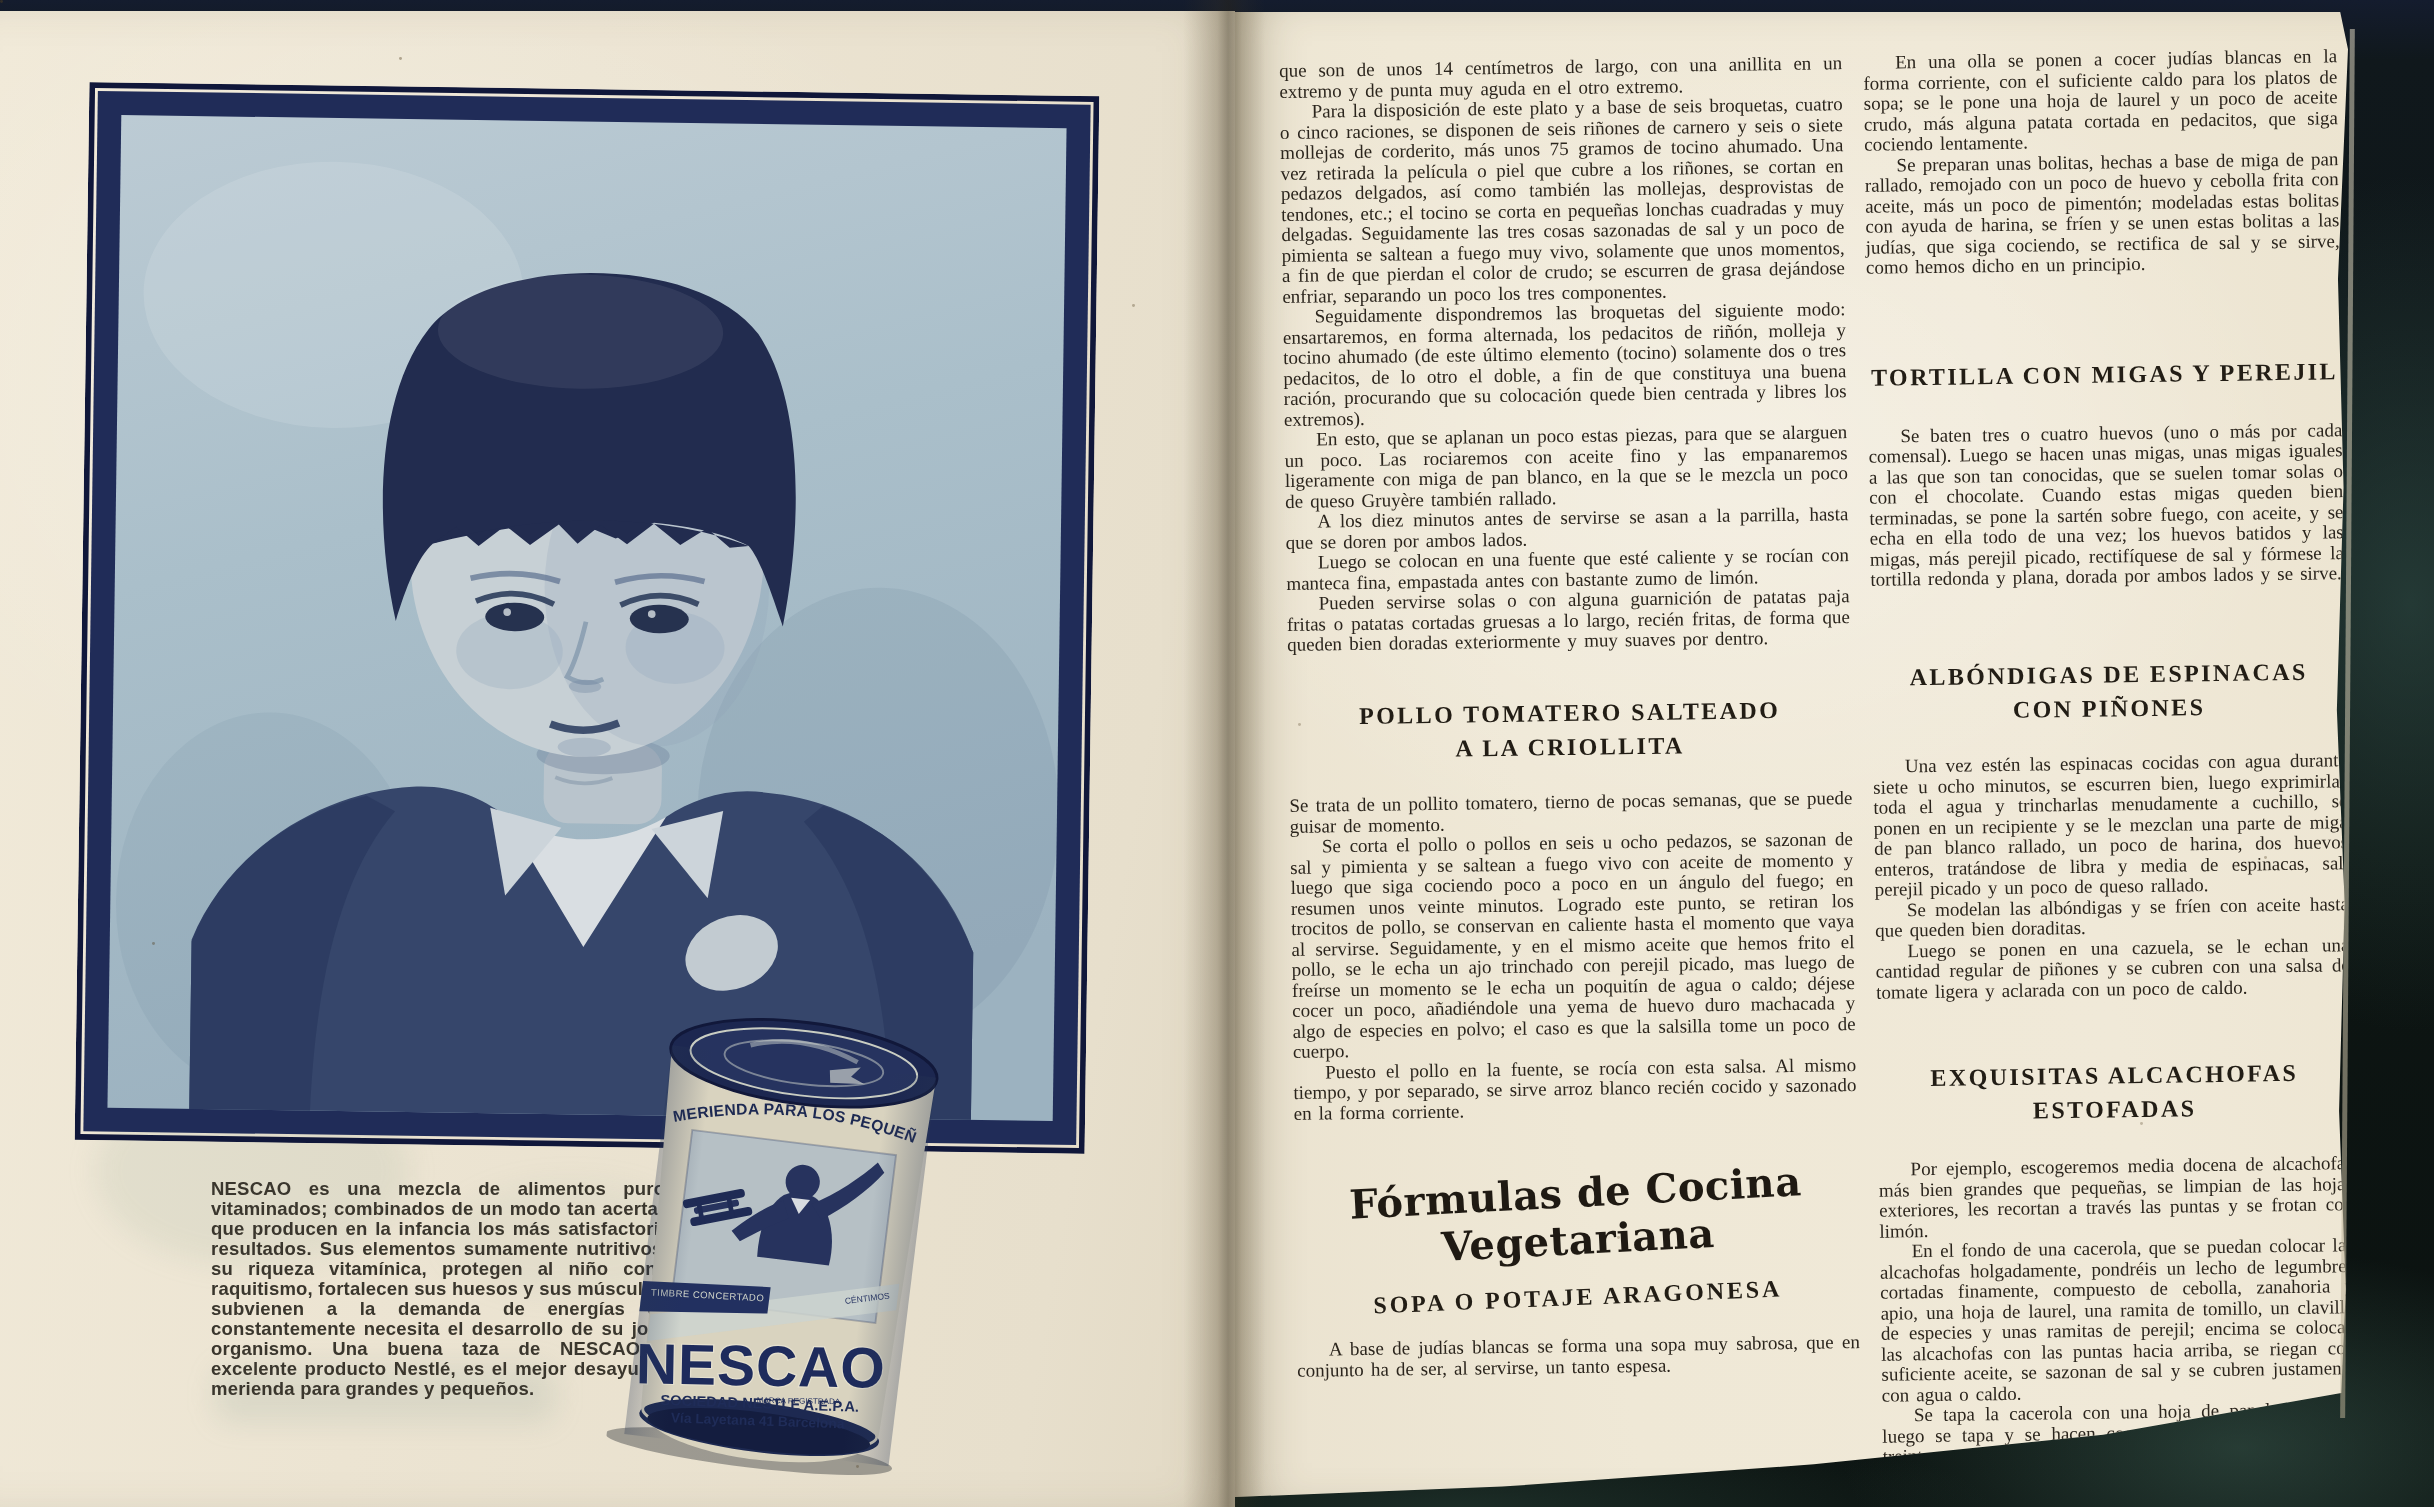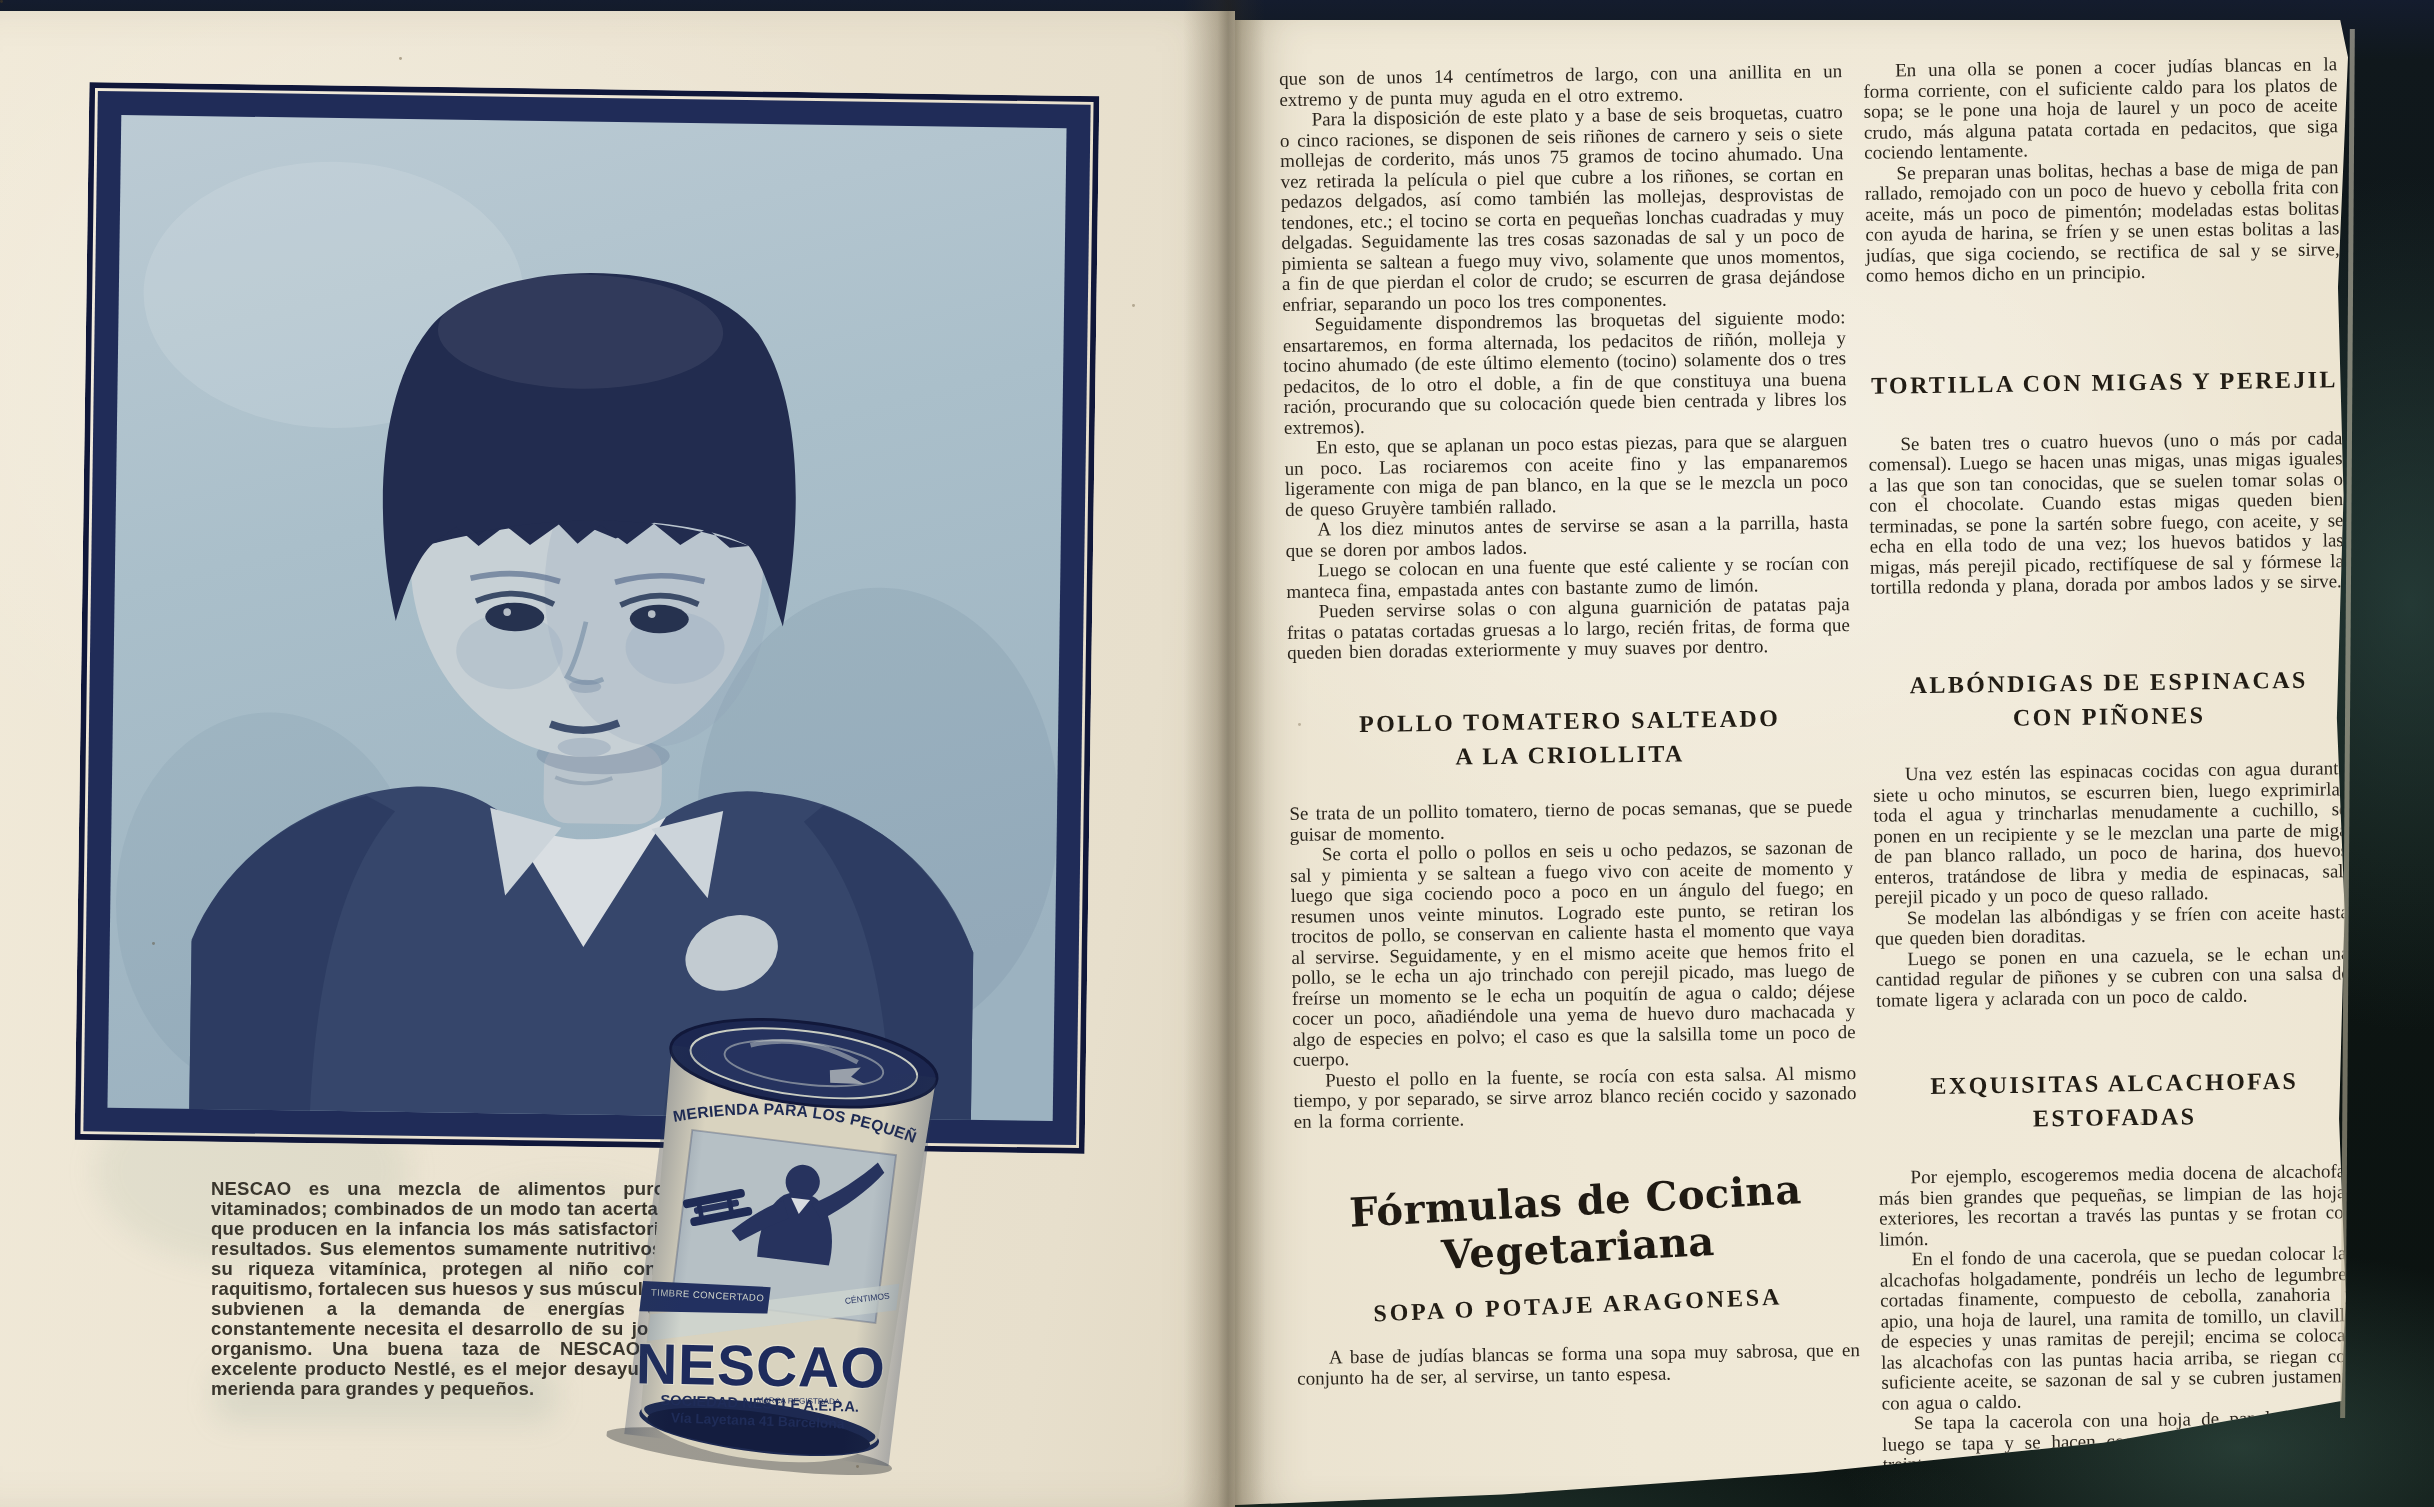--- a/index.html
+++ b/index.html
@@ -14,21 +14,21 @@
   }
   
   .left-page{
     position:absolute;left:0;top:11.4px;width:1235px;height:1496px;
     background:
       radial-gradient(ellipse 856px 666px at 35% 25%, rgba(255,255,255,.25), transparent 70%),
       linear-gradient(100deg,#f1ead9 0%, #ece4d2 40%, #e7dfcc 85%, #e2d9c4 100%);
     box-shadow:inset -38px 0 57px -28.5px rgba(90,75,45,.35);
   }
   .right-page{
-    position:absolute;left:1235px;top:20px;width:1113px;height:1485px;
+    position:absolute;left:1235px;top:12px;width:1113px;height:1485px;
     background:
       radial-gradient(ellipse 761px 571px at 45% 30%, rgba(255,255,255,.3), transparent 75%),
       linear-gradient(260deg,#ece4d0 0%, #f0e9d8 30%, #efe8d6 70%, #eae2cf 100%);
     clip-path:polygon(0 0,99.3% 0,100% 2.5%,99.1% 18%,99.6% 32%,99% 47%,99.7% 60%,99.2% 74%,99.8% 86%,99.4% 93%,78% 95.8%,52% 97.8%,24% 99.3%,0 100%);
     box-shadow:inset 43px 0 52px -28.5px rgba(85,70,40,.45);
   }
   .spine-shadow{
     position:absolute;left:1183px;top:0;width:82px;height:1508px;
     background:linear-gradient(90deg,transparent 0%,rgba(70,58,34,.22) 42%,rgba(50,42,24,.38) 55%,rgba(70,58,34,.15) 72%,transparent 100%);
     pointer-events:none;

